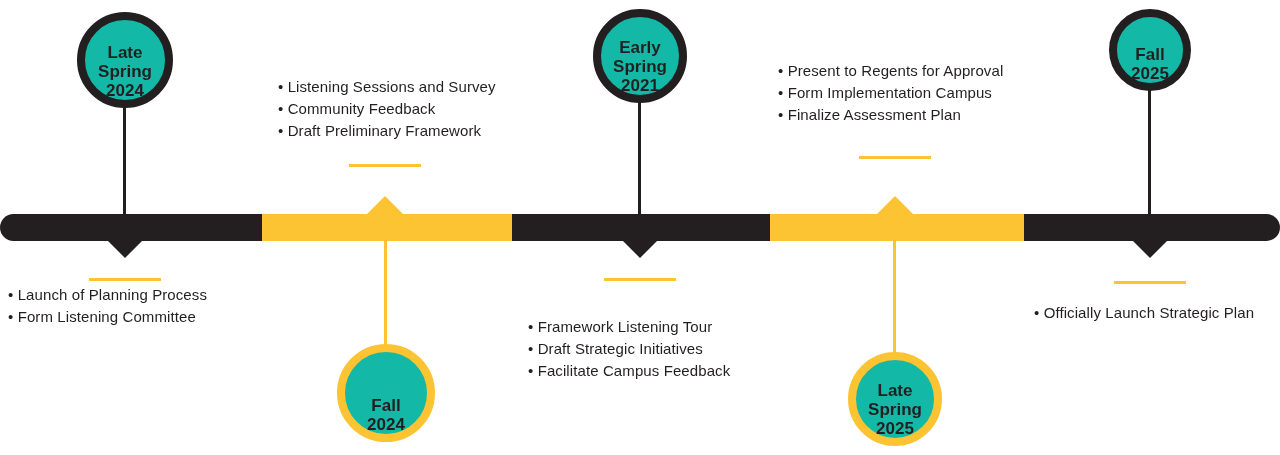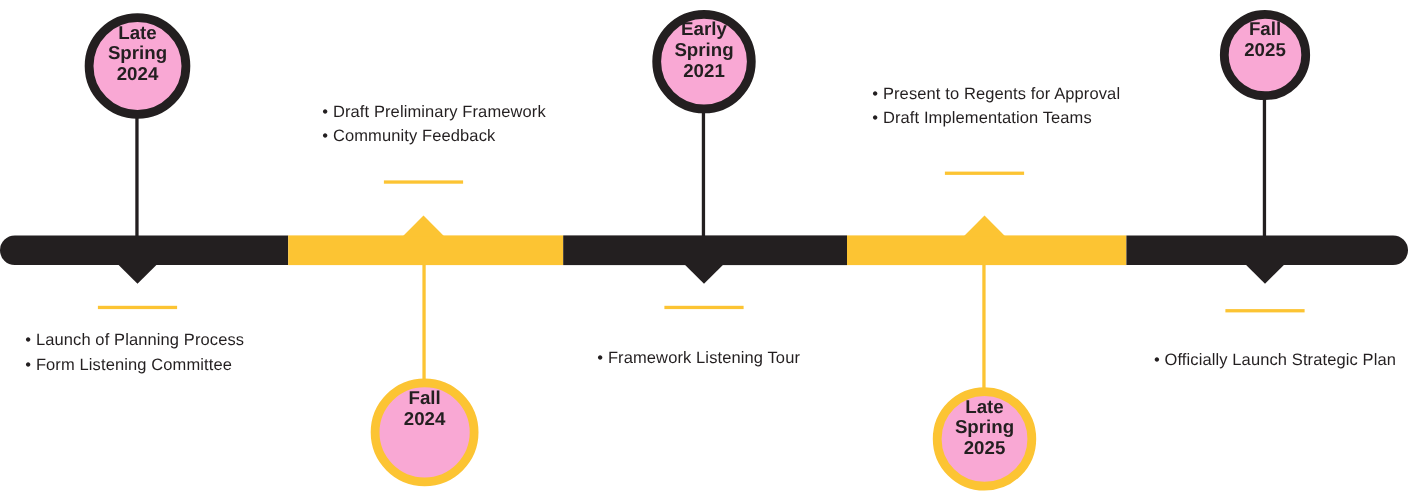--- a/index.html
+++ b/index.html
@@ -39,43 +39,43 @@
   .tri-up {
     border-left: 19px solid transparent;
     border-right: 19px solid transparent;
     border-bottom: 19px solid #FCC433;
     top: 196px;
   }
 
   
   .circle {
     position: absolute;
-    background: #f9a8d4;
+    background: #14b8a6;
     border-radius: 50%;
     box-sizing: border-box;
     display: flex;
-    align-items: flex-start;
+    align-items: flex-end;
     justify-content: center;
   }
   .circle-black { border: 8px solid #231f20; }
   .circle-gold  { border: 8px solid #FCC433; }
   .circle-label {
     font-weight: bold;
     font-size: 17px;
     line-height: 19px;
     text-align: center;
     white-space: pre-line;
     color: #231f20;
   }
 
   
   .event-list {
     position: absolute;
     list-style: none;
-    margin: 15px;
+    margin: 0;
     padding: 0;
     font-size: 15px;
     line-height: 21px;
     font-weight: 500;
     letter-spacing: 0.1px;
   }
   .event-list li { margin-bottom: 1px; }
   .event-list li::before { content: "• "; }
 
   
@@ -126,40 +126,44 @@
 Spring
 2025</span>
   </div>
 
   <div class="circle circle-black" style="left:1109px; top:9px; width:82px; height:82px;">
     <span class="circle-label">Fall
 2025</span>
   </div>
 
   <ul class="event-list" style="left:278px; top:76px; width:270px;">
+    <li>Listening Sessions and Survey</li>
+    <li>Community Feedback</li>
     <li>Draft Preliminary Framework</li>
-    <li>Community Feedback</li>
   </ul>
   <div class="accent" style="left:349px; top:164px;"></div>
 
   <ul class="event-list" style="left:778px; top:60px; width:290px;">
     <li>Present to Regents for Approval</li>
-    <li>Draft Implementation Teams</li>
+    <li>Form Implementation Campus</li>
+    <li>Finalize Assessment Plan</li>
   </ul>
   <div class="accent" style="left:859px; top:156px;"></div>
 
   <div class="accent" style="left:89px; top:278px;"></div>
   <ul class="event-list" style="left:8px; top:284px; width:270px;">
     <li>Launch of Planning Process</li>
     <li>Form Listening Committee</li>
   </ul>
 
   <div class="accent" style="left:604px; top:278px;"></div>
-  <ul class="event-list" style="left:528px; top:300px; width:270px;">
+  <ul class="event-list" style="left:528px; top:316px; width:270px;">
     <li>Framework Listening Tour</li>
+    <li>Draft Strategic Initiatives</li>
+    <li>Facilitate Campus Feedback</li>
   </ul>
 
   <div class="accent" style="left:1114px; top:281px;"></div>
   <ul class="event-list" style="left:1034px; top:302px; width:246px;">
     <li>Officially Launch Strategic Plan</li>
   </ul>
 
 </div>
 
 </body></html>

